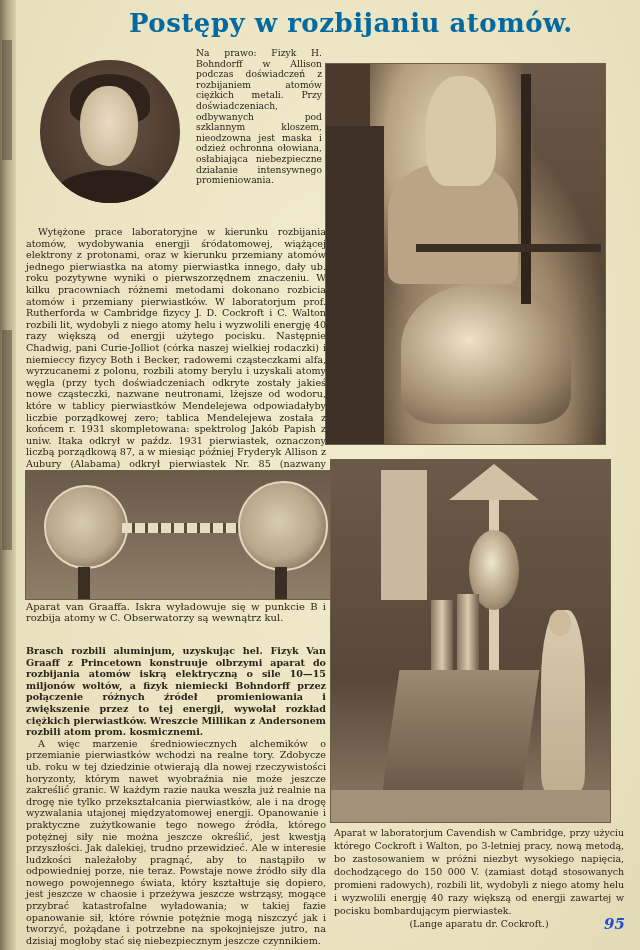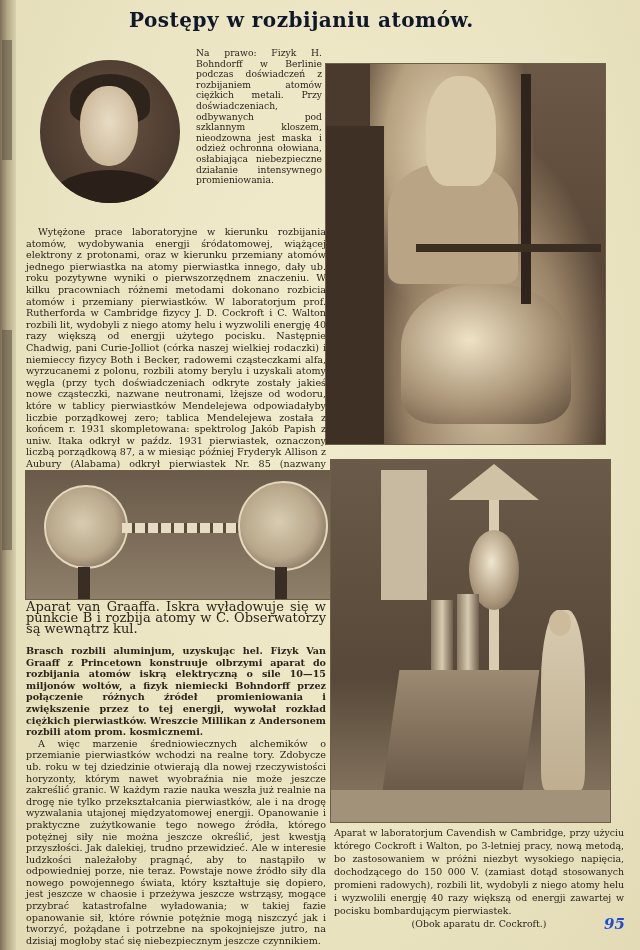--- a/index.html
+++ b/index.html
@@ -16,21 +16,21 @@
   .page-edge .strip {
     position: absolute; left: 2px; width: 10px; background: #5a4f3e; opacity: .55;
   }
   .paper {
     position: absolute; left: 16px; top: 0; width: 624px; height: 950px;
     background: radial-gradient(ellipse at 50% 40%, #f1ecce 0%, #ebe4c2 60%, #e3dbb6 100%);
   }
   .title {
     position: absolute; left: 129px; top: 8px; width: 400px;
     font-family: "DejaVu Serif", serif; font-weight: bold;
-    font-size: 20px; letter-spacing: 0.5px; color: #0f172a; white-space: nowrap;
+    font-size: 26px; letter-spacing: 0.5px; color: #0369a1; white-space: nowrap;
   }
   .portrait {
     position: absolute; left: 40px; top: 60px; width: 140px; height: 143px;
     border-radius: 50%; overflow: hidden;
     background: radial-gradient(ellipse at 50% 45%, #6a5443 0%, #4c3b2f 70%, #3a2c22 100%);
   }
   .portrait .face {
     position: absolute; left: 40px; top: 26px; width: 58px; height: 80px;
     border-radius: 46% 46% 48% 48%;
     background: radial-gradient(ellipse at 50% 45%, #e8dcc4 0%, #cdb99b 70%, #9f8467 100%);
@@ -72,21 +72,21 @@
   .photo-vdg .sphere { position:absolute; top:14px; width:80px; height:80px; border-radius:50%;
     background: radial-gradient(circle at 45% 45%, #d8ccb0 0%, #b7a68a 55%, #5d4d3d 100%); border:2px solid #e3d8be; }
   .photo-vdg .s1 { left:18px; }
   .photo-vdg .s2 { left:212px; width:86px; height:86px; top:10px; }
   .photo-vdg .tube { position:absolute; left:96px; top:52px; width:118px; height:10px;
     background: repeating-linear-gradient(90deg, #e6dcc3 0 10px, #5a4a3b 10px 13px); }
   .photo-vdg .post { position:absolute; top:96px; width:12px; height:32px; background:#3a2e24; }
   .photo-vdg .p1 { left:52px; } .photo-vdg .p2 { left:249px; }
   .caption-vdg {
     position: absolute; left: 26px; top: 601px; width: 300px;
-    font-size: 13px; line-height: 11px; text-align: justify;
+    font-size: 10px; line-height: 11px; text-align: justify;
   }
   .photo-cavendish {
     left: 330px; top: 459px; width: 279px; height: 362px;
     background: linear-gradient(180deg, #6a5a49 0%, #574839 60%, #8d7c66 100%);
   }
   .photo-cavendish .window { position:absolute; left:50px; top:10px; width:46px; height:130px; background:#c8baa0; }
   .photo-cavendish .umbrella { position:absolute; left:118px; top:4px; width:90px; height:36px;
     background:#cfc2a5; clip-path: polygon(50% 0, 100% 100%, 0 100%); }
   .photo-cavendish .bulb { position:absolute; left:138px; top:70px; width:50px; height:80px; border-radius:50%;
     background: radial-gradient(ellipse at 45% 40%, #f0e6cf 0%, #a99579 60%, #5e4e3e 100%); }
@@ -130,21 +130,21 @@
 
 <h1 class="title" style="margin:0">Postępy w rozbijaniu atomów.</h1>
 
 <div class="portrait">
   <div class="hair"></div>
   <div class="face"></div>
   <div class="dress"></div>
 </div>
 
 <div class="caption-top">
-  <p>Na prawo: Fizyk H. Bohndorff w Berlinie podczas doświadczeń z rozbijaniem atomów ciężkich metali. Przy doświadczeniach, odbywanych pod szklannym kloszem, nieodzowna jest maska i odzież ochronna ołowiana, osłabiająca niebezpieczne działanie intensywnego promieniowania.</p>
+  <p>Na prawo: Fizyk H. Bohndorff w Allison podczas doświadczeń z rozbijaniem atomów ciężkich metali. Przy doświadczeniach, odbywanych pod szklannym kloszem, nieodzowna jest maska i odzież ochronna ołowiana, osłabiająca niebezpieczne działanie intensywnego promieniowania.</p>
 </div>
 
 <div class="photo photo-bohndorff">
   <div class="door"></div>
   <div class="body"></div>
   <div class="hood"></div>
   <div class="bell"></div>
   <div class="rod"></div>
   <div class="beam"></div>
 </div>
@@ -175,16 +175,16 @@
   <div class="cyl c1"></div>
   <div class="cyl c2"></div>
   <div class="console"></div>
   <div class="man"></div>
   <div class="head"></div>
   <div class="floor"></div>
 </div>
 
 <div class="caption-cav">
   <span>Aparat w laboratorjum Cavendish w Cambridge, przy użyciu którego Cockroft i Walton, po 3-letniej pracy, nową metodą, bo zastosowaniem w próżni niezbyt wysokiego napięcia, dochodzącego do 150 000 V. (zamiast dotąd stosowanych promieni radowych), rozbili lit, wydobyli z niego atomy helu i wyzwolili energję 40 razy większą od energji zawartej w pocisku bombardującym pierwiastek.</span>
-  <div class="last">(Obok aparatu dr. Cockroft.)</div>
+  <div class="last">(Lange aparatu dr. Cockroft.)</div>
 </div>
 
 <div class="page-number">95</div>
 
 </body></html>

